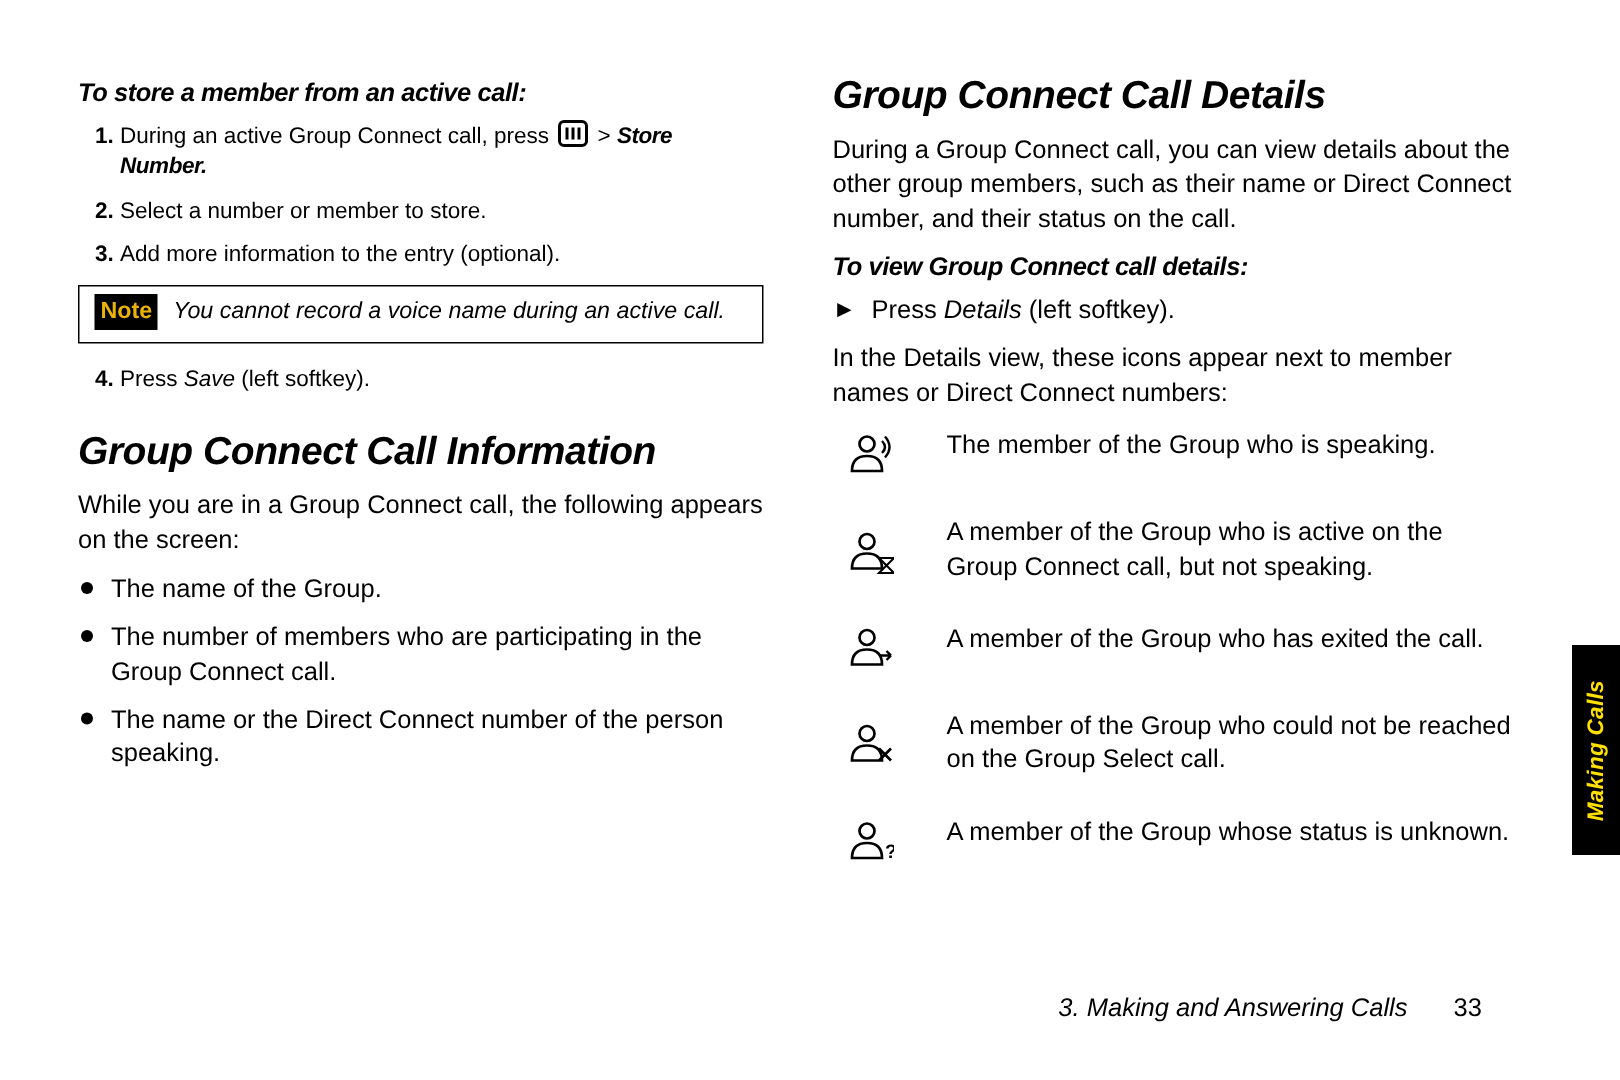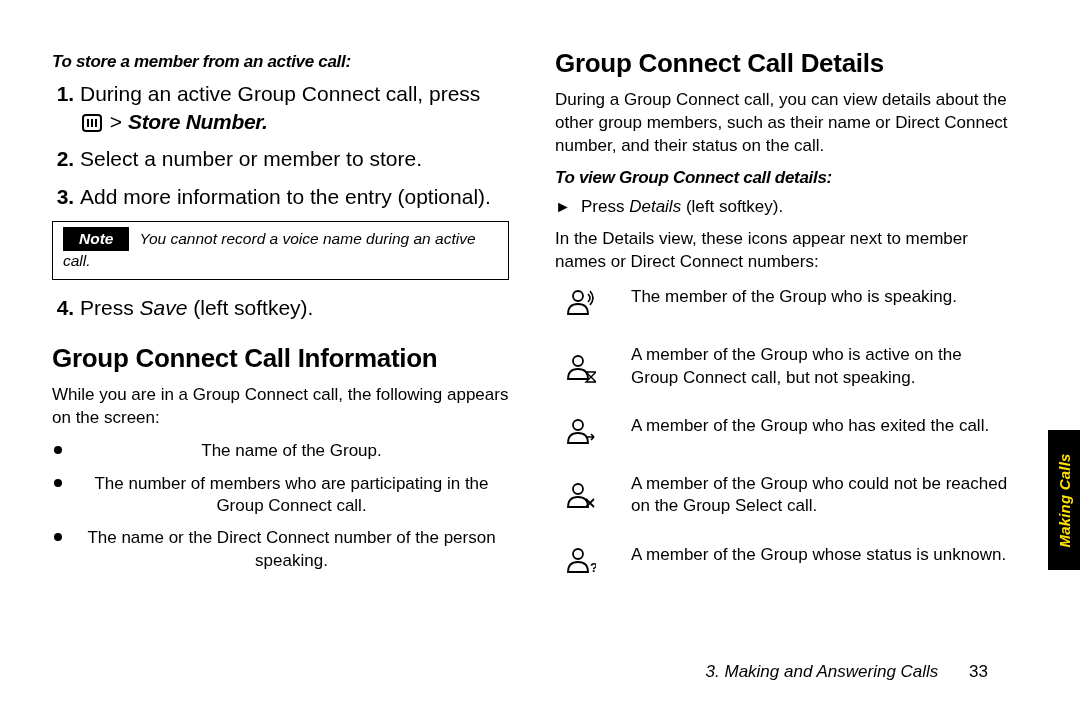--- a/index.html
+++ b/index.html
@@ -33,21 +33,21 @@
     font-weight: 700;
     font-size: 17px;
     letter-spacing: -0.3px;
     margin: 8px 0 8px 0;
   }
   ol.steps {
     padding-left: 28px;
     margin: 6px 0 6px 0;
   }
   ol.steps li {
-    font-size: 21px;
+    font-size: 15px;
     line-height: 1.32;
     margin-bottom: 10px;
     list-style-position: outside;
   }
   ol.steps li::marker {
     font-weight: 700;
   }
   .bolded { font-weight: 700; font-style: italic; letter-spacing: -0.3px; }
   .bold-plain { font-weight: 400; font-style: italic; }
   .key-icon {
@@ -73,46 +73,45 @@
   .note-box {
     border: 1px solid #000;
     margin: 10px 0 14px 0;
     padding: 5px 8px 8px 10px;
     font-size: 15.5px;
     line-height: 1.28;
   }
   .note-label {
     display: inline-block;
     background: #000;
-    color: #ffffff;
-    font-style: italic;
+    color: #eab308;
     font-weight: 600;
-    padding: 2px 16px;
+    padding: 2px 4px;
     margin-right: 10px;
   }
   .note-text {
     display: inline;
     font-style: italic;
   }
   h2.section {
     font-size: 26px;
+    font-style: italic;
     font-weight: 700;
     letter-spacing: -0.3px;
     margin: 22px 0 10px 0;
   }
   p.body {
     font-size: 17px;
     line-height: 1.35;
     margin: 8px 0 10px 0;
   }
   ul.bullets {
     list-style: none;
     padding-left: 0;
     margin: 6px 0;
-    text-align: center;
   }
   ul.bullets li {
     position: relative;
     font-size: 17px;
     line-height: 1.32;
     padding-left: 22px;
     margin-bottom: 10px;
   }
   ul.bullets li::before {
     content: "";

